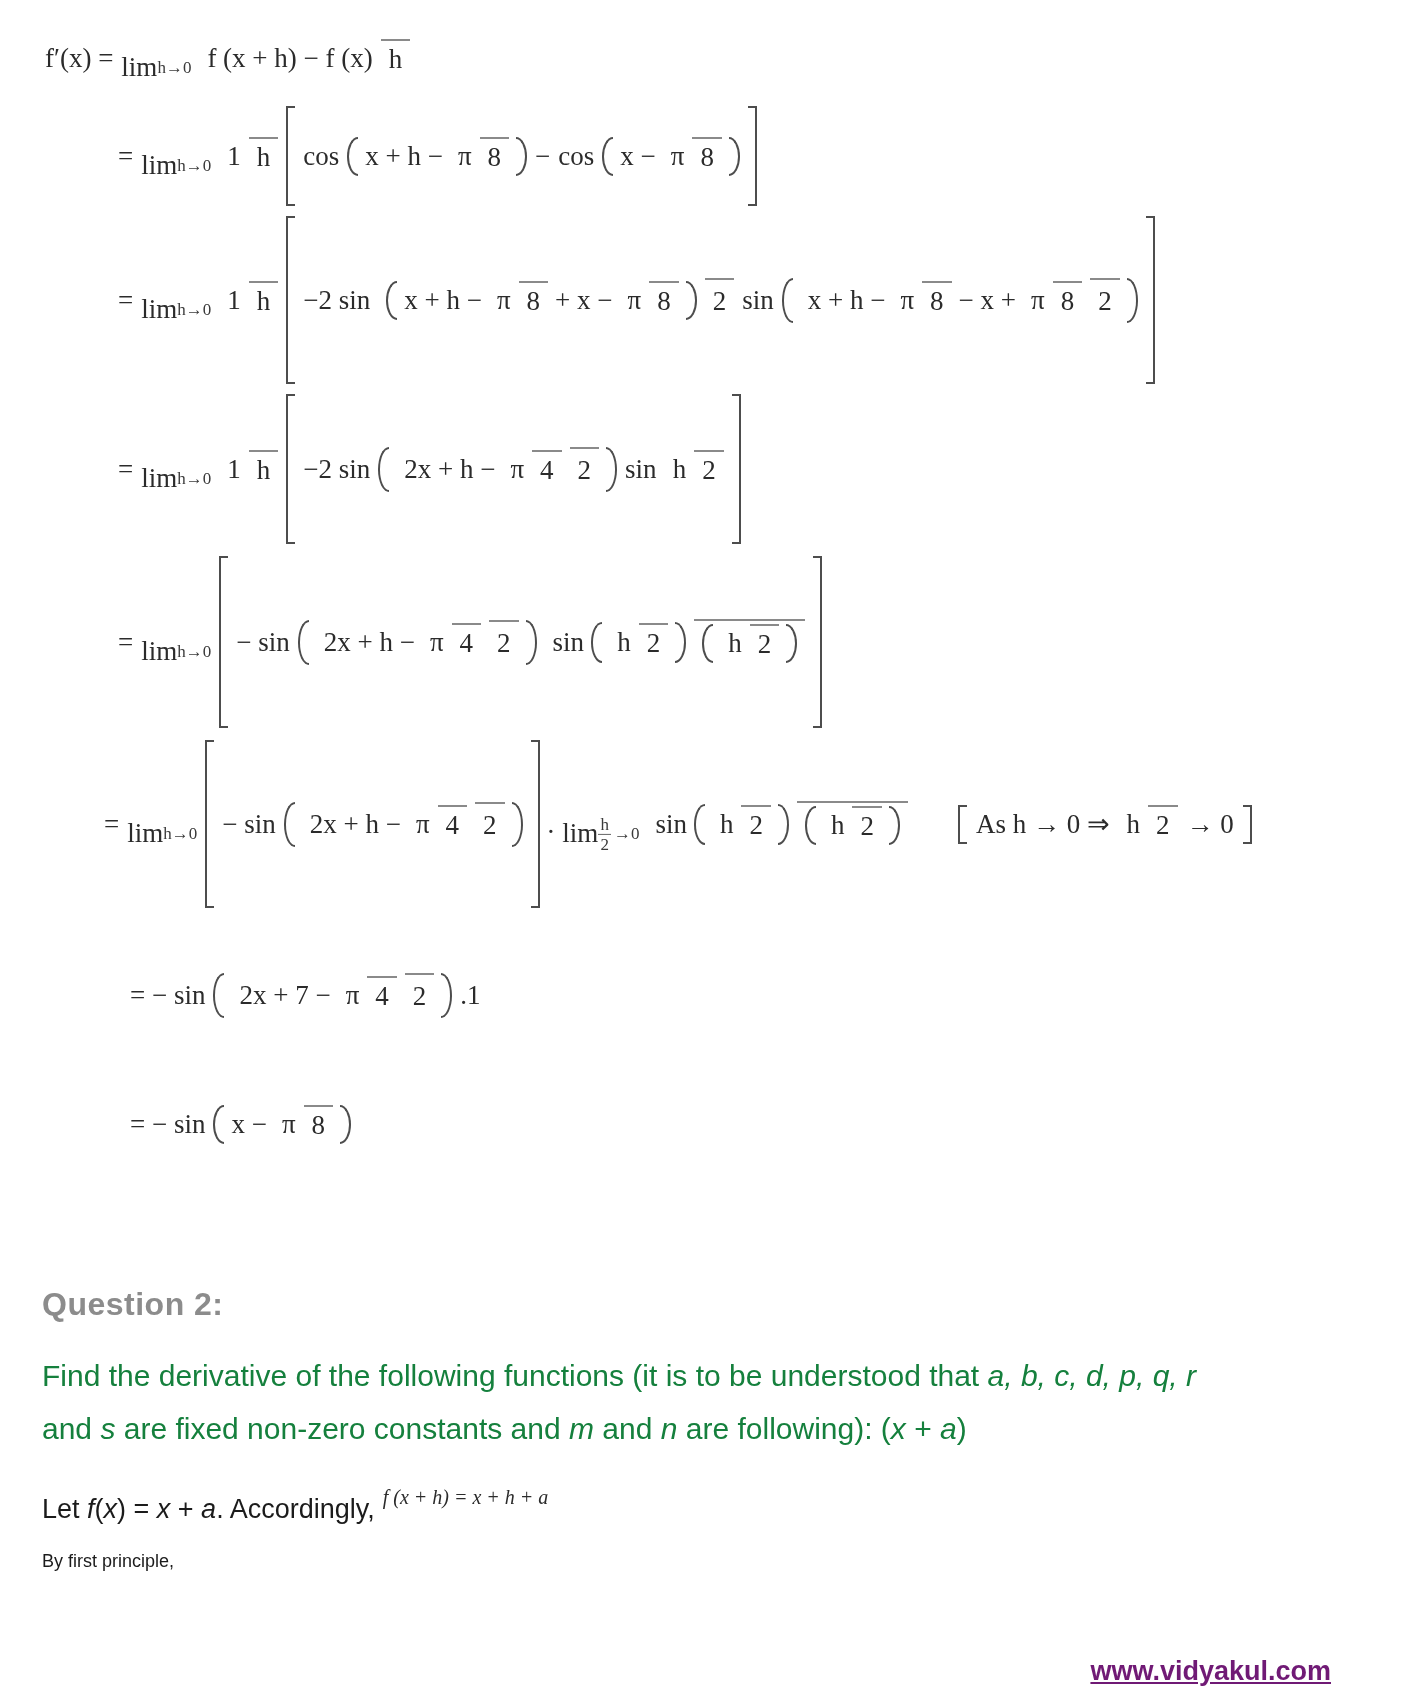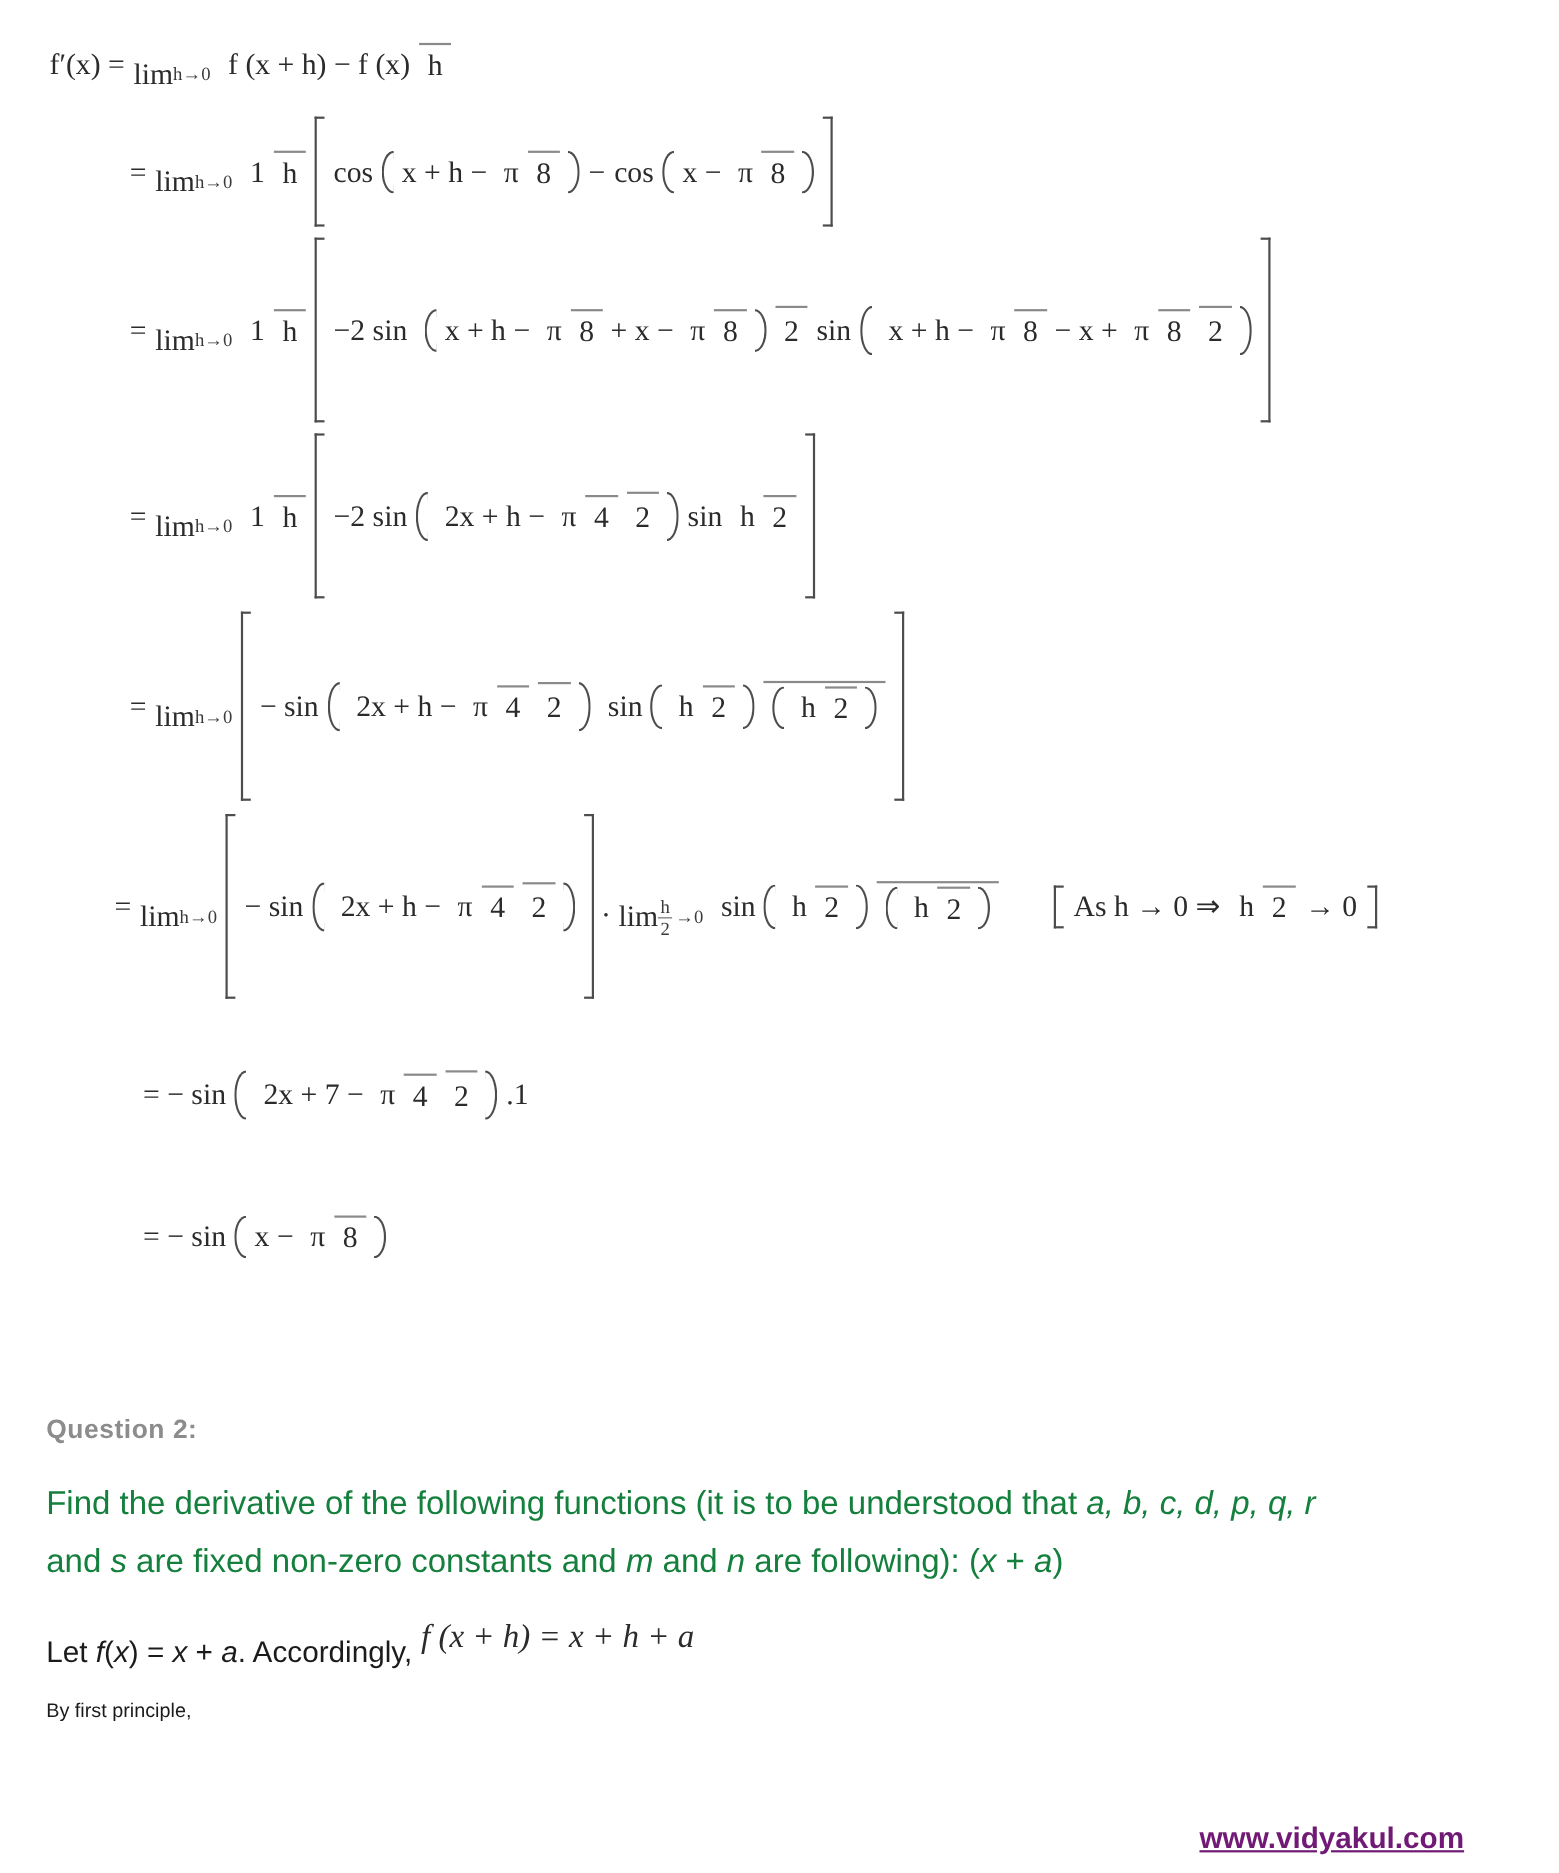--- a/index.html
+++ b/index.html
@@ -38,26 +38,26 @@
   .r1 { margin: 16px 0 6px 45px;  min-height: 84px; }
   .r2 { margin: 0 0 10px 118px;   min-height: 100px; }
   .r3 { margin: 0 0 10px 118px;   min-height: 168px; }
   .r4 { margin: 0 0 12px 118px;   min-height: 150px; }
   .r5 { margin: 0 0 12px 118px;   min-height: 172px; }
   .r6 { margin: 0 0 12px 104px;   min-height: 168px; }
   .r7 { margin: 0 0 10px 130px;   min-height: 150px; }
   .r8 { margin: 0 0 0 130px;      min-height: 88px; }
   .note { margin-left: 42px; padding: 14px 0; gap: 9px; }
   
-  .q-heading { margin: 118px 0 0 42px; font-size: 24px; font-weight: bold; color: #8c8c8c; letter-spacing: 0.5px; }
+  .q-heading { margin: 118px 0 0 42px; font-size: 32px; font-weight: bold; color: #8c8c8c; letter-spacing: 0.5px; }
   .q-body { margin: 26px 42px 0 42px; font-size: 30px; line-height: 1.78; color: #15803d; max-width: 1340px; }
   .it { font-style: italic; }
   .answer { margin: 30px 0 0 42px; font-size: 27px; }
   .let-line { margin: 38px 0 0 42px; font-size: 27px; }
-  .let-math { font-family: "Liberation Serif", serif; font-style: italic; font-size: 30px;
+  .let-math { font-family: "Liberation Serif", serif; font-style: italic; font-size: 20px;
               display: inline-block; transform: translateY(-14px); margin-left: 8px; color: #2b2b2b; }
   .by-line { margin: 26px 0 0 42px; font-size: 18px; }
   .footer { position: absolute; right: 86px; bottom: 16px; font-size: 27px; }
   .footer a { color: #701a75; font-weight: bold; }
 </style>
 </head>
 <body>
 
 <div>
 

